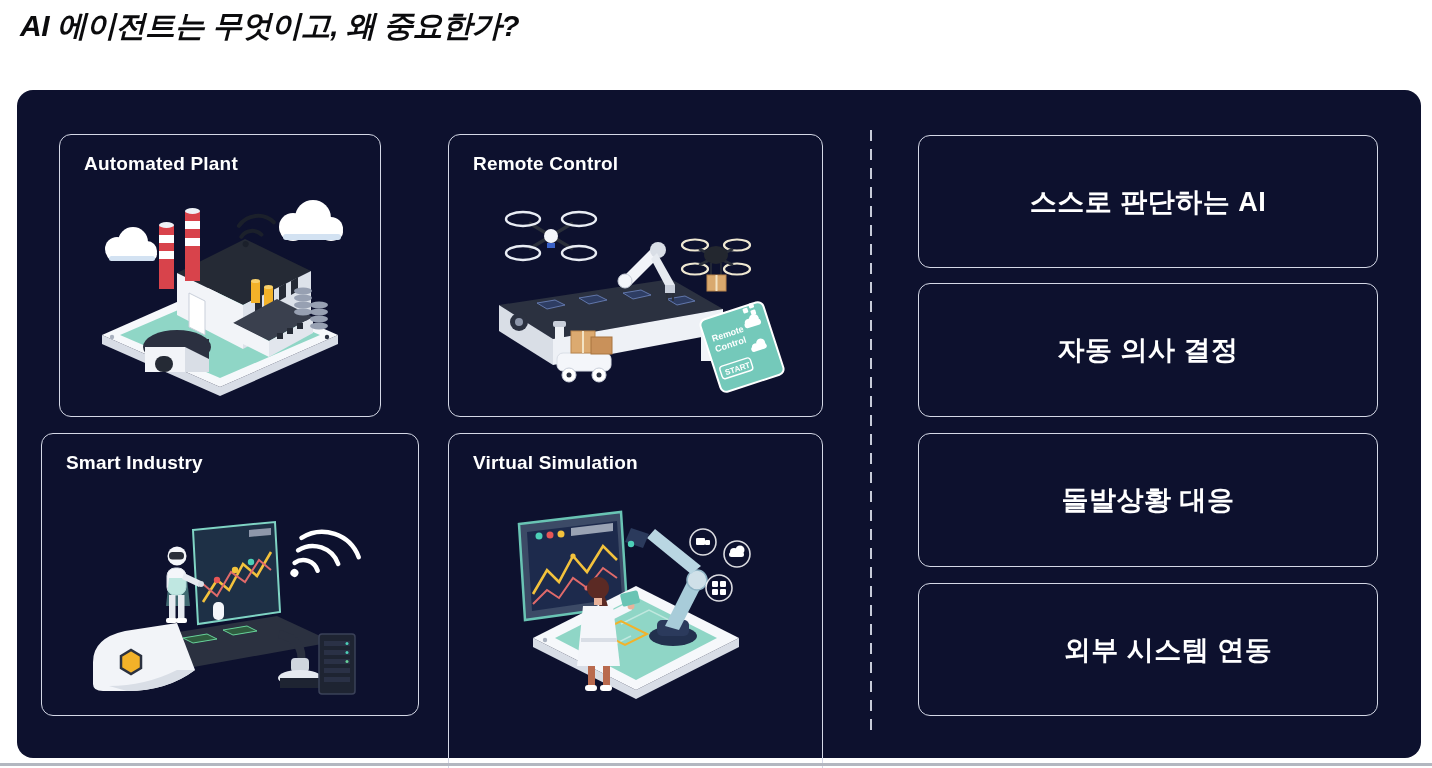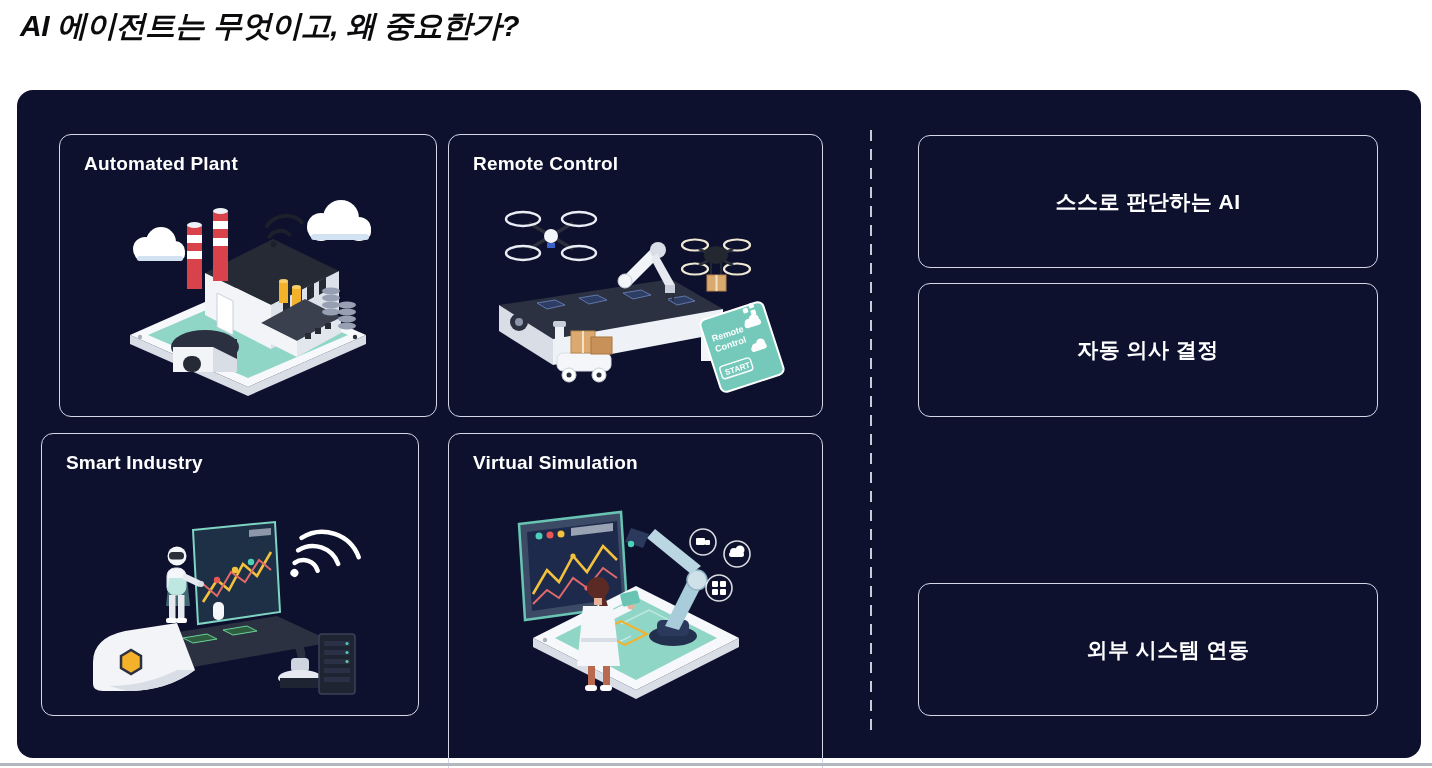--- a/index.html
+++ b/index.html
@@ -3,37 +3,37 @@
 <meta charset="utf-8">
 <style>
   html,body{margin:0;padding:0;background:#ffffff;}
   body{width:1432px;height:768px;position:relative;overflow:hidden;
        font-family:"Liberation Sans","DejaVu Sans",sans-serif;}
   .page-title{position:absolute;left:20px;top:6px;font-size:30px;line-height:40px;
               font-weight:800;color:#0b0b0d;letter-spacing:-0.5px;font-style:italic;}
   .panel{position:absolute;left:17px;top:90px;width:1404px;height:668px;
          background:#0d112e;border-radius:16px;}
   .feature-card{position:absolute;border:1.6px solid #d4d8e6;border-radius:12px;box-sizing:border-box;}
-  .fc1{left:42px;top:44px;width:378px;height:283px;}
+  .fc1{left:42px;top:44px;width:322px;height:283px;}
   .fc2{left:431px;top:44px;width:375px;height:283px;}
   .fc3{left:24px;top:343px;width:378px;height:283px;}
   .fc4{left:431px;top:343px;width:375px;height:355px;}
   .feature-title{position:absolute;left:24px;top:18px;font-size:19px;font-weight:700;
                  color:#ffffff;letter-spacing:0.2px;}
   .feature-art{position:absolute;left:50%;transform:translateX(-50%);top:52px;}
   .divider{position:absolute;left:853px;top:40px;width:2px;height:602px;
            background:repeating-linear-gradient(to bottom,#c7ccd9 0px,#c7ccd9 11px,transparent 11px,transparent 19px);}
   .benefit-card{position:absolute;left:901px;width:460px;border:1.6px solid #d4d8e6;
                 border-radius:12px;box-sizing:border-box;display:flex;
                 align-items:center;justify-content:center;}
   .bc1{top:45px;height:133px;}
   .bc2{top:193px;height:134px;}
   .bc3{top:343px;height:134px;}
   .bc4{top:493px;height:133px;padding-left:40px;}
-  .benefit-label{color:#ffffff;font-size:21px;font-weight:700;letter-spacing:0.5px;}
+  .benefit-label{color:#ffffff;font-size:27px;font-weight:700;letter-spacing:0.5px;}
   .bottom-rule{position:absolute;left:0;top:763px;width:1432px;height:2.5px;background:#b3b7c0;}
   svg text{font-family:"Liberation Sans","DejaVu Sans",sans-serif;}
 </style>
 </head>
 <body>
 
 <div class="page-title">AI 에이전트는 무엇이고, 왜 중요한가?</div>
 
 <div class="panel">
 
@@ -347,19 +347,22 @@
   </div>
 
   <div class="divider"></div>
 
   <div class="benefit-card bc1">
     <span class="benefit-label">스스로 판단하는 AI</span>
   </div>
   <div class="benefit-card bc2">
     <span class="benefit-label">자동 의사 결정</span>
   </div>
+  <div class="benefit-card bc3">
+    <span class="benefit-label">돌발상황 대응</span>
+  </div>
   <div class="benefit-card bc4">
     <span class="benefit-label">외부 시스템 연동</span>
   </div>
 
 </div>
 
 <div class="bottom-rule"></div>
 
 </body></html>

